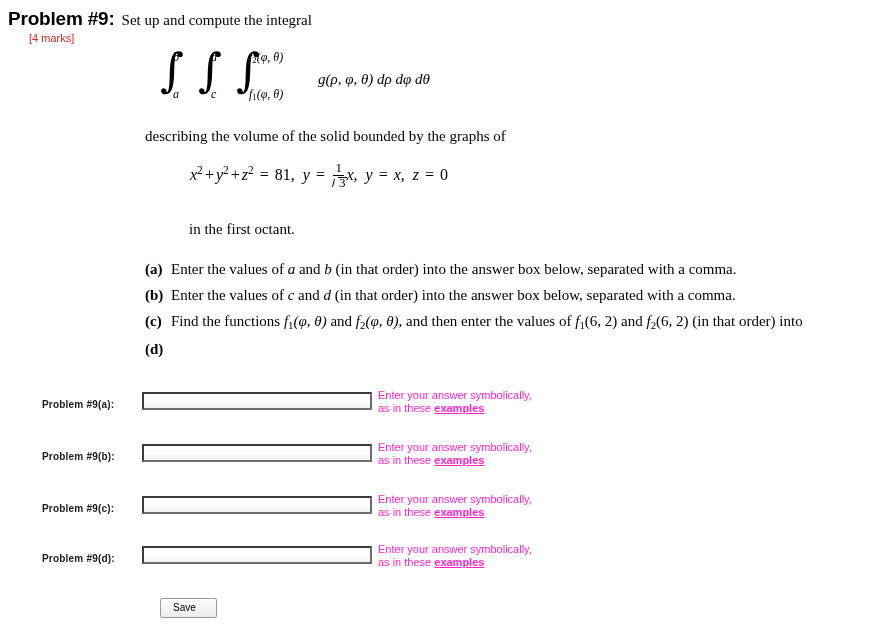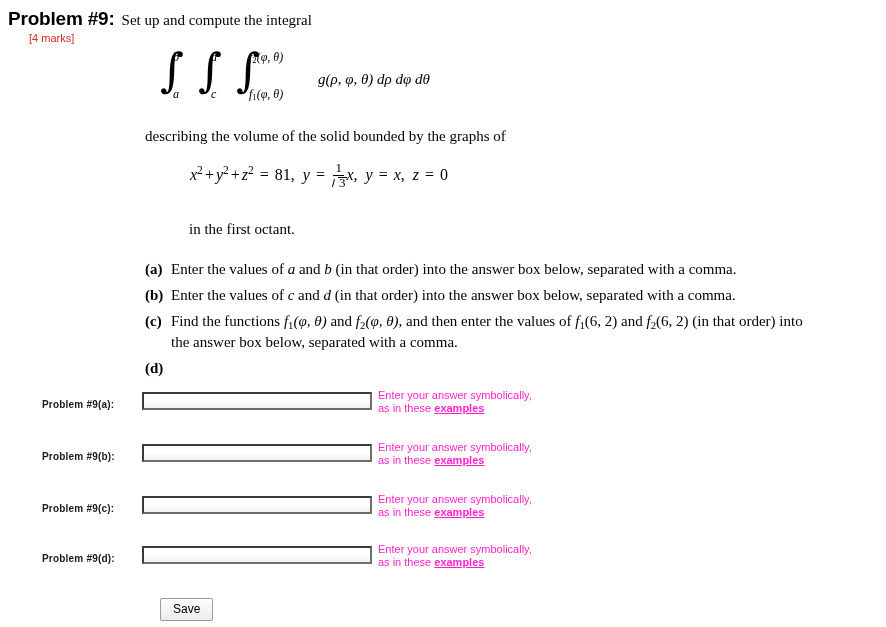--- a/index.html
+++ b/index.html
@@ -270,26 +270,26 @@
     font-weight: bold;
     text-decoration: underline;
   }
 
   
   #save-btn {
     position: absolute;
     left: 160px;
     top: 598px;
     font-family: "Liberation Sans", sans-serif;
-    font-size: 12px;
+    font-size: 10px;
     color: #000;
     background: linear-gradient(to bottom, #fcfcfc 0%, #ececec 100%);
     border: 1px solid #9a9a9a;
     border-radius: 2px;
-    padding: 3px 12px 4px 12px;
+    padding: 3px 20px 4px 12px;
     cursor: pointer;
   }
 </style>
 </head>
 <body>
 
 <div id="header">
   <span class="prob-title">Problem #9:</span><span class="prob-stem">Set up and compute the integral</span>
   <div class="marks">[4 marks]</div>
 </div>
@@ -344,21 +344,20 @@
   </div>
 
   <div class="item">
     <span class="marker">(b)</span>
     <span>Enter the values of </span><span class="mi">c</span><span> and </span><span class="mi">d</span><span> (in that order) into the answer box below, separated with a comma.</span>
   </div>
 
   <div class="item">
     <span class="marker">(c)</span>
     <span>Find the functions </span><i>f</i><span class="sub up">1</span><i>(φ, θ)</i><span> and </span><i>f</i><span class="sub up">2</span><i>(φ, θ)</i><span>, and then enter the values of </span><i>f</i><span class="sub up">1</span><span>(6, 2)</span><span> and </span><i>f</i><span class="sub up">2</span><span>(6, 2)</span><span> (in that order) into</span><br>
-    <span>the answer box below, separated with a comma.</span>
   </div>
 
   <div class="item">
     <span class="marker">(d)</span>
   </div>
 
 </div>
 
 <div class="ans-row" style="top:392px;">
   <div class="ans-label">Problem #9(a):</div>

